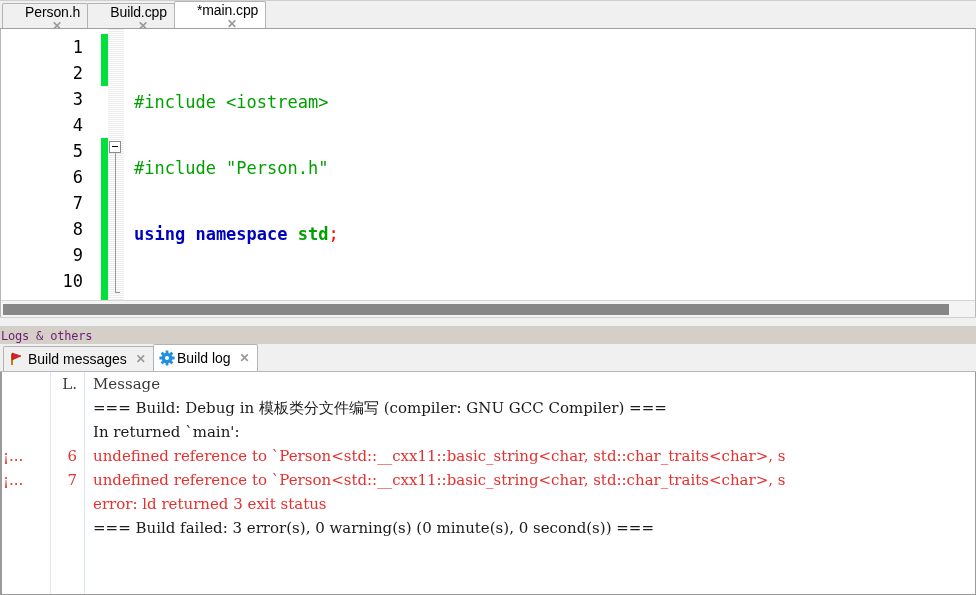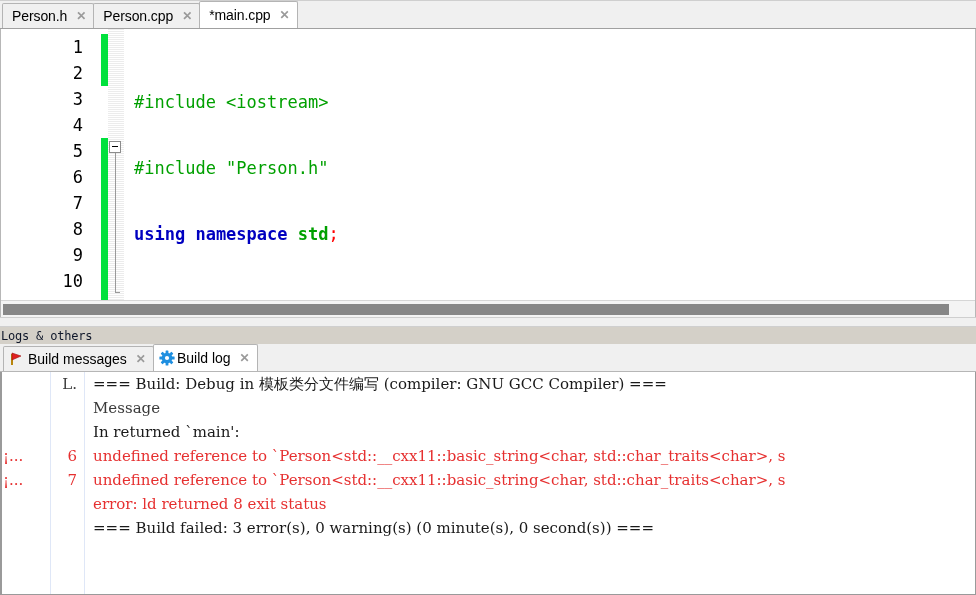--- a/index.html
+++ b/index.html
@@ -42,29 +42,30 @@
     position:absolute;
     left:0; top:0; right:0;
     height:2px;
     background:#f0f0f0;
     border-top:1px solid #cfcfcf;
   }
   .tab {
     height: 25px;
     display: flex;
     align-items: center;
-    padding: 0 7px 0 9px;
+    padding: 0 7px 0 22px;
     background: #f0f0f0;
     border: 1px solid #b4b4b4;
     border-bottom: none;
     border-radius: 2px 2px 0 0;
     margin-right: -1px;
     box-sizing: border-box;
     cursor: default;
     position: relative;
+    flex-direction: column;
   }
   .tab.active {
     background: #ffffff;
     height: 27px;
     z-index: 3;
   }
   .tab-label {
     font-family: "Liberation Sans", sans-serif;
     font-size: 14px;
     color: #000;
@@ -223,21 +224,21 @@
     display: flex;
     flex-direction: column;
     background: #f0f0f0;
     min-height: 0;
   }
   .logs-caption {
     height: 17px;
     flex: 0 0 17px;
     font-family: "DejaVu Sans Mono", monospace;
     font-size: 12px;
-    color: #0f172a;
+    color: #701a75;
     background: #d4d0c8;
     display: flex;
     align-items: center;
     padding-left: 1px;
     box-sizing: border-box;
     letter-spacing: -0.2px;
   }
   .logtabs {
     height: 28px;
     flex: 0 0 28px;
@@ -329,21 +330,21 @@
 <body>
 
 <div class="ide">
 
   <div class="tabbar">
     <div class="tab">
       <span class="tab-label">Person.h</span>
       <span class="tab-close">✕</span>
     </div>
     <div class="tab">
-      <span class="tab-label">Person.cpp</span>
+      <span class="tab-label">Build.cpp</span>
       <span class="tab-close">✕</span>
     </div>
     <div class="tab active">
       <span class="tab-label">*main.cpp</span>
       <span class="tab-close">✕</span>
     </div>
   </div>
 
   <div class="editor-wrap">
     <div class="editor-area">
@@ -444,24 +445,24 @@
         <div class="gcell hdr">L.</div>
         <div class="gcell row-norm"></div>
         <div class="gcell row-norm"></div>
         <div class="gcell row-err">6</div>
         <div class="gcell row-err">7</div>
         <div class="gcell row-err"></div>
         <div class="gcell row-norm"></div>
       </div>
 
       <div class="col-msg">
+        <div class="gcell hdr">Message</div>
         <div class="gcell row-norm">=== Build: Debug in 模板类分文件编写 (compiler: GNU GCC Compiler) ===</div>
-        <div class="gcell hdr">Message</div>
         <div class="gcell row-norm">In returned `main':</div>
         <div class="gcell row-err">undefined reference to `Person&lt;std::__cxx11::basic_string&lt;char, std::char_traits&lt;char&gt;, s</div>
         <div class="gcell row-err">undefined reference to `Person&lt;std::__cxx11::basic_string&lt;char, std::char_traits&lt;char&gt;, s</div>
-        <div class="gcell row-err">error: ld returned 8 exit status</div>
+        <div class="gcell row-err">error: ld returned 3 exit status</div>
         <div class="gcell row-norm">=== Build failed: 3 error(s), 0 warning(s) (0 minute(s), 0 second(s)) ===</div>
       </div>
     </div>
 
   </div>
 </div>
 
 </body></html>

